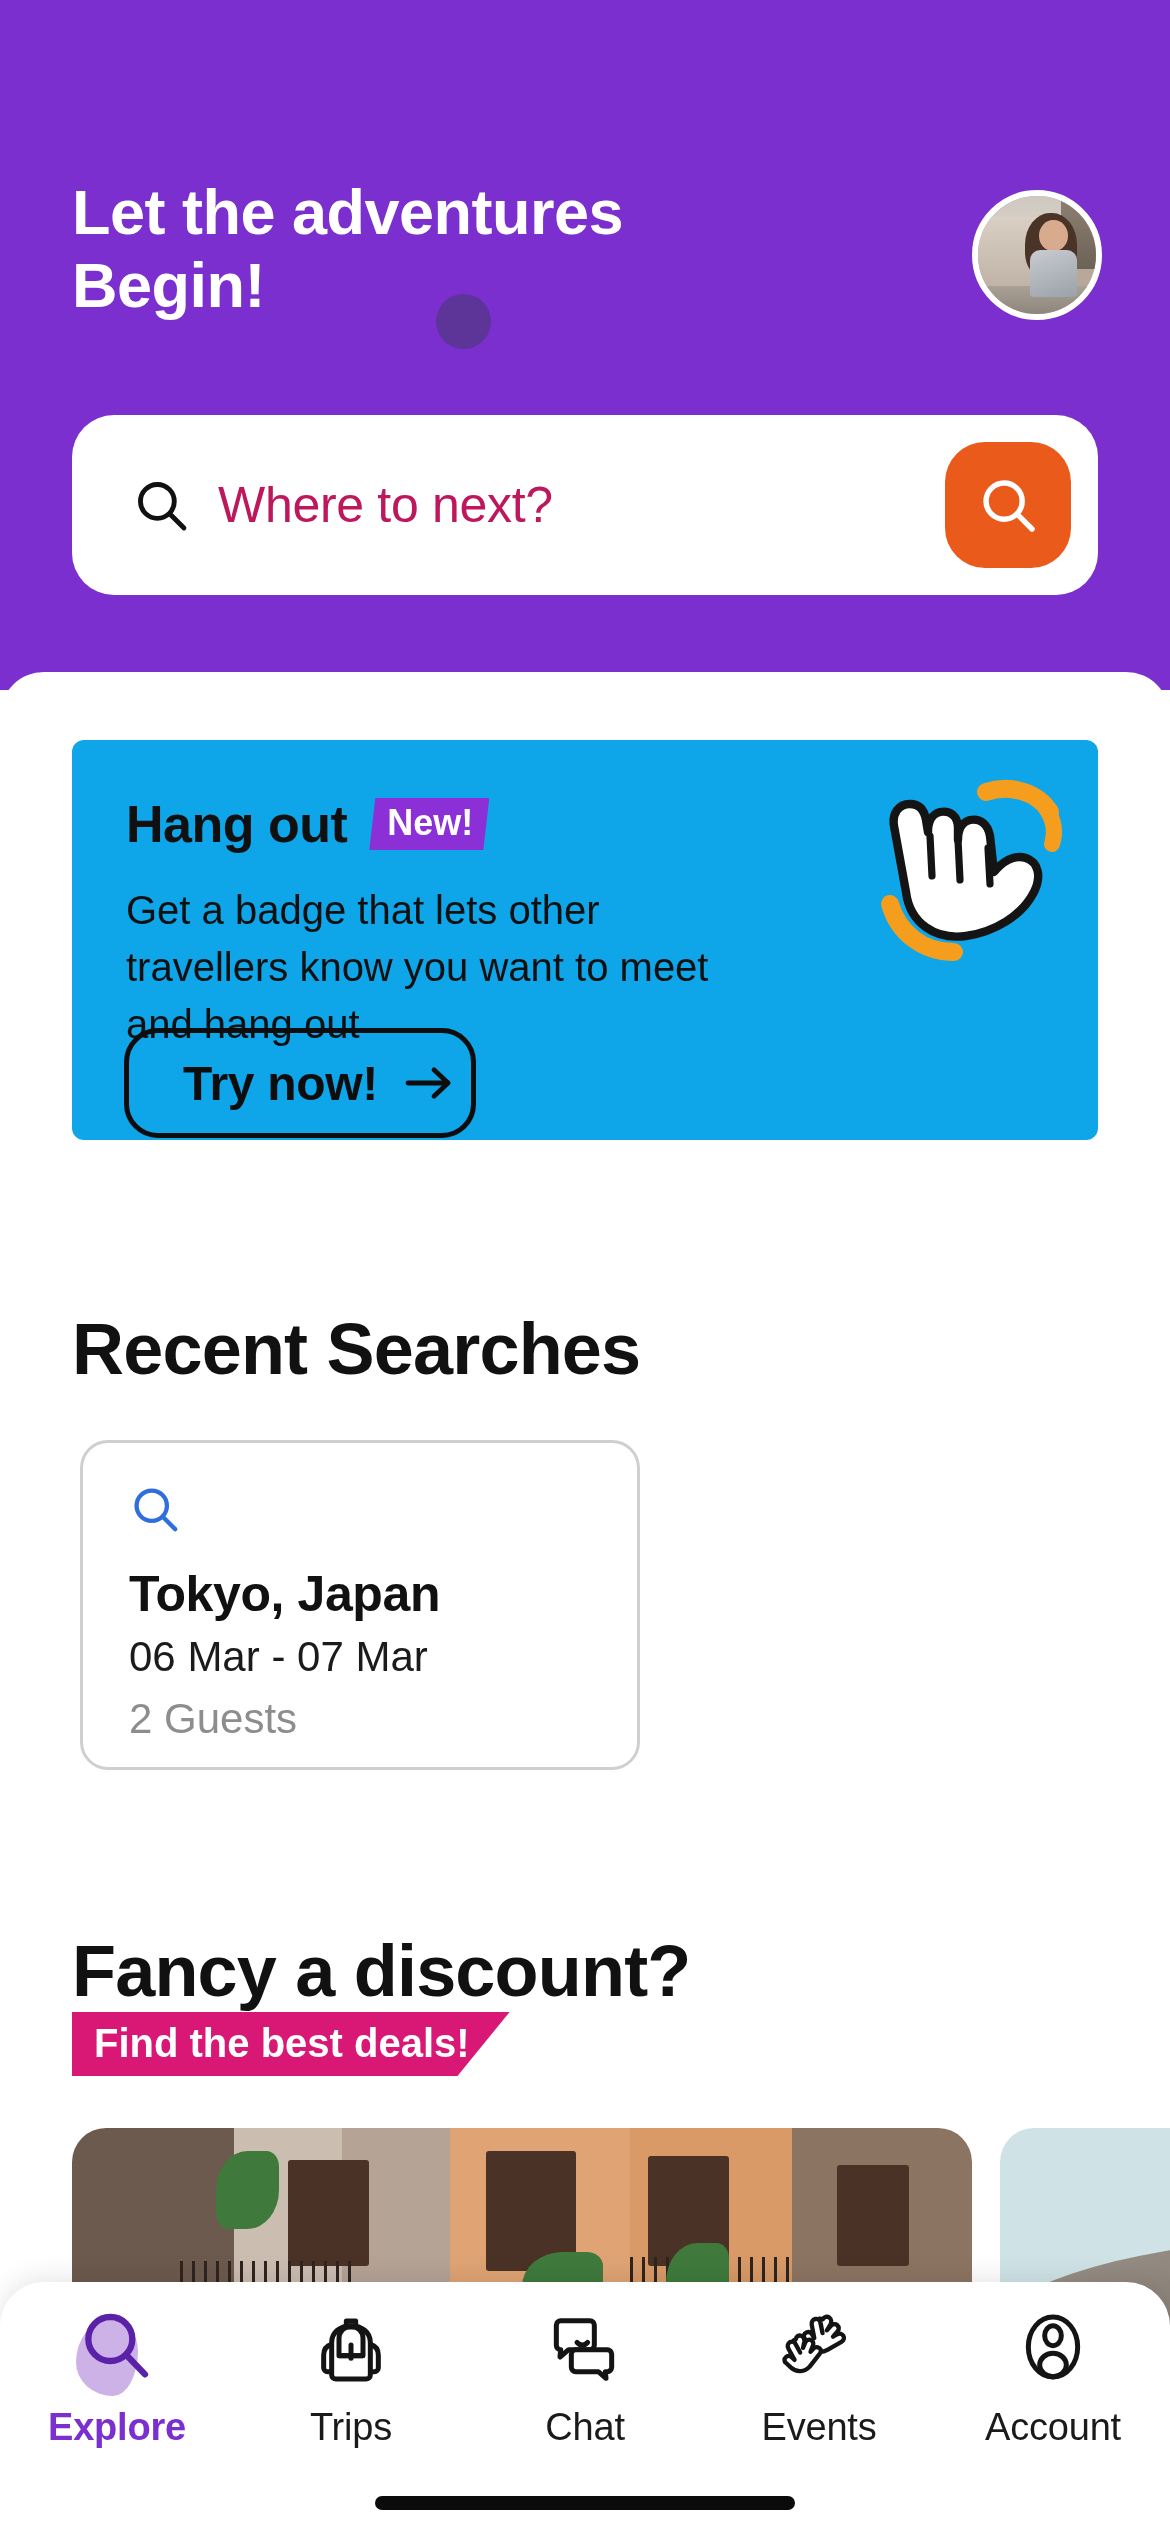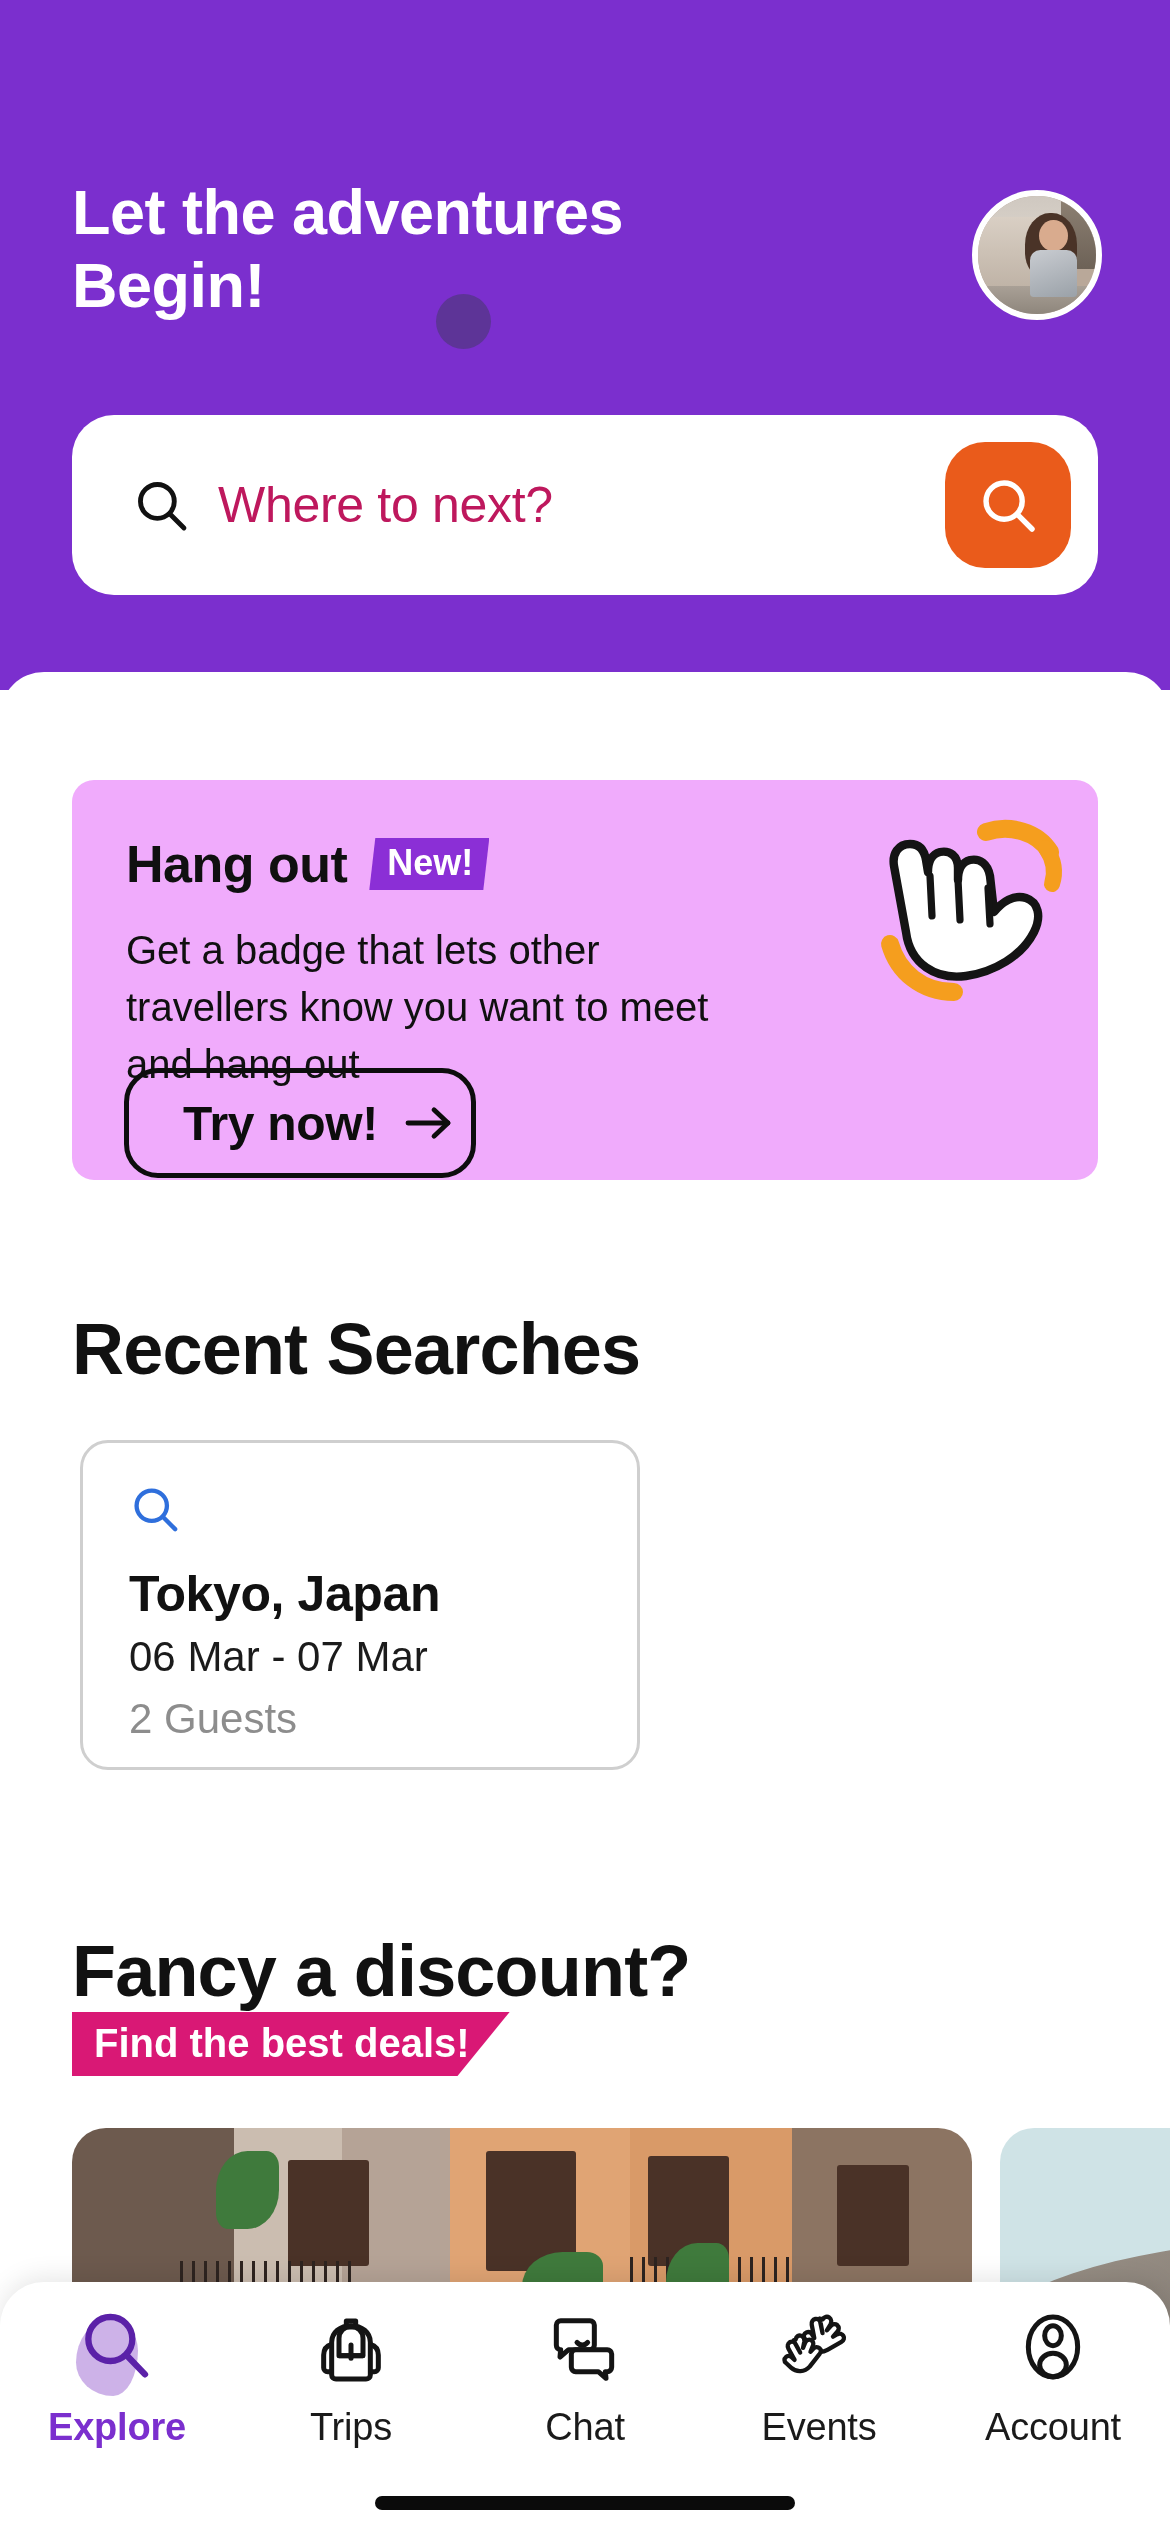--- a/index.html
+++ b/index.html
@@ -91,22 +91,22 @@
   }
 
   
   .sheet {
     position: absolute; left: 0; top: 672px; width: 1170px; height: 1860px;
     background: #ffffff; border-radius: 44px 44px 0 0;
   }
 
   
   .hangout {
-    position: absolute; left: 72px; top: 780px; width: 1026px; height: 400px;
-    background: #f0abfc; border-radius: 22px;
+    position: absolute; left: 72px; top: 740px; width: 1026px; height: 400px;
+    background: #0ea5e9; border-radius: 12px;
   }
   .hangout-title-row { position:absolute; left:54px; top:54px; display:flex; align-items:center; gap: 22px; }
   .hangout-title { font-size: 52px; font-weight: 700; color:#101010; letter-spacing:-.5px; }
   .badge-new {
     background: #8b2fd6; color:#fff; font-size: 36px; font-weight: 600;
     padding: 7px 16px 9px 18px; line-height: 1;
     clip-path: polygon(5% 0, 100% 0, 95% 100%, 0% 100%);
   }
   .hangout-sub {
     position:absolute; left:54px; top:142px; width: 620px;

